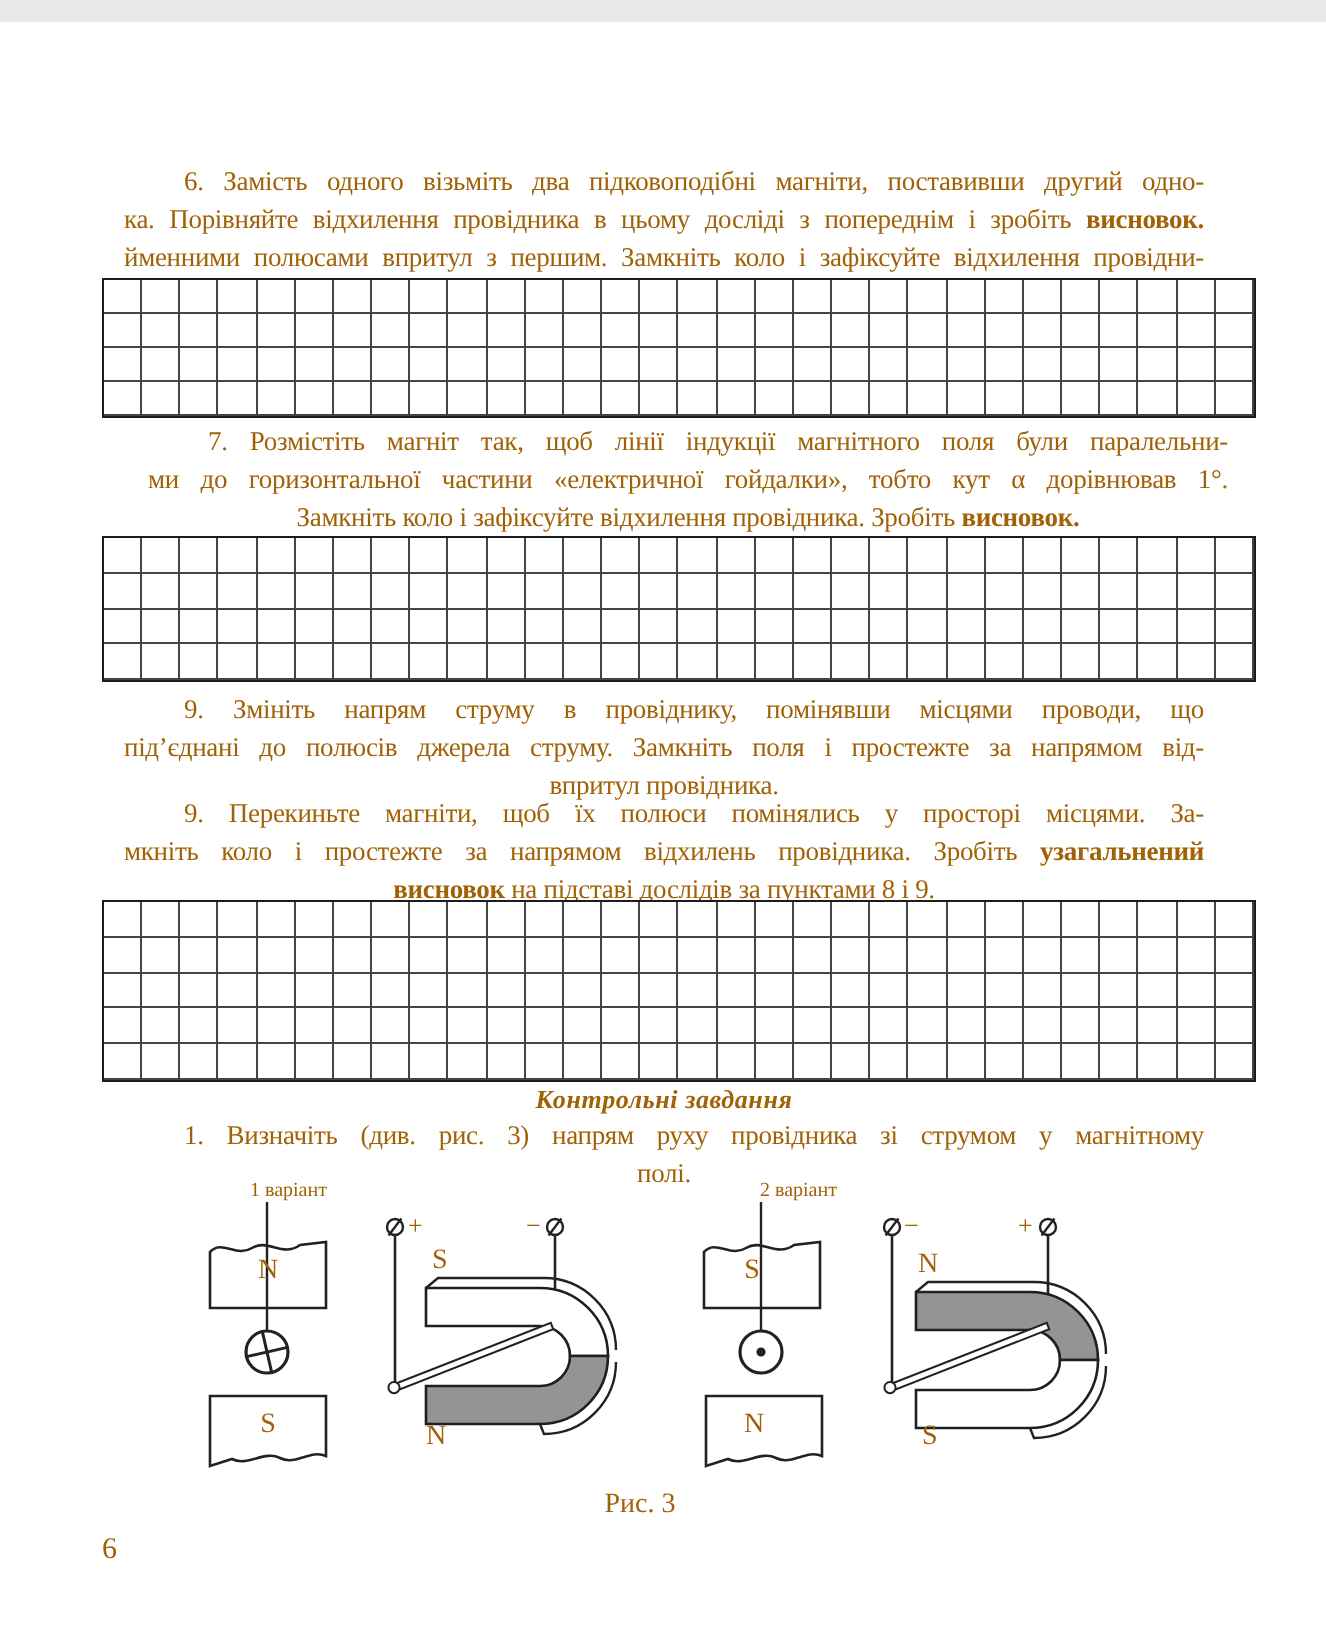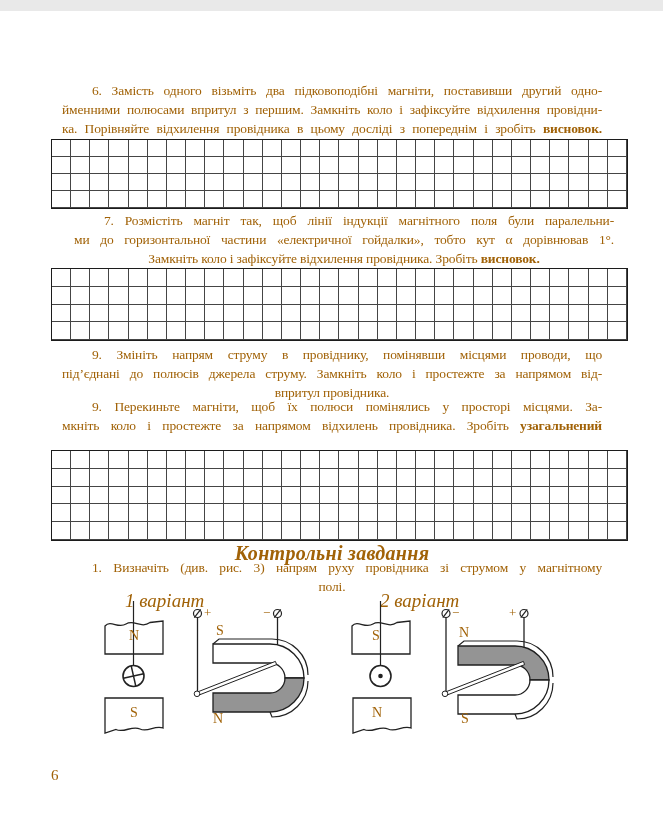--- a/index.html
+++ b/index.html
@@ -8,40 +8,40 @@
     background:#ffffff;overflow:hidden;
     font-family:"Liberation Serif","DejaVu Serif",serif;
     color:#a16207;
   }
   .abs{position:absolute;}
   .par{width:540px;font-size:13.5px;letter-spacing:-0.15px;line-height:19px;}
   .par div{height:19px;overflow:hidden;}
   .jline{text-align:justify;text-align-last:justify;}
   .lline{text-align:center;}
   .first{padding-left:30px;width:510px;}
-  .heading{width:540px;text-align:center;font-weight:bold;font-style:italic;font-size:20px;letter-spacing:0.3px;}
+  .heading{width:540px;text-align:center;font-weight:bold;font-style:italic;font-size:13px;letter-spacing:0.3px;}
   .grid{box-sizing:border-box;border:1.4px solid #1c1c1c;background:#fff;}
   .grid .cell{border-right:1px solid #454545;border-bottom:1px solid #454545;}
-  .figlabel{font-style:italic;font-size:19px;white-space:nowrap;}
+  .figlabel{font-size:10px;white-space:nowrap;}
   .slabel{font-size:14px;white-space:nowrap;}
   .sign{font-size:13px;white-space:nowrap;}
   .center{text-align:center;}
   .caption{width:640px;text-align:center;font-size:14px;}
   .pagenum{font-size:15px;}
   svg{display:block;}
 </style>
 </head>
 <body>
 
 <div class="page">
 
   <div class="abs par" style="left:62px;top:70px;">
     <div class="jline first">6. Замість одного візьміть два підковоподібні магніти, поставивши другий одно-</div>
+    <div class="jline">ка. Порівняйте відхилення провідника в цьому досліді з попереднім і зробіть <b>висновок.</b></div>
     <div class="jline">йменними полюсами впритул з першим. Замкніть коло і зафіксуйте відхилення провідни-</div>
-    <div class="jline">ка. Порівняйте відхилення провідника в цьому досліді з попереднім і зробіть <b>висновок.</b></div>
   </div>
 
   <div class="abs grid" style="left: 51px; top: 128px; width: 577px; height: 70px; display: grid; grid-template-columns: repeat(30, 1fr); grid-template-rows: repeat(4, 1fr);">
       <div class="cell"></div>
       <div class="cell"></div>
       <div class="cell"></div>
       <div class="cell"></div>
       <div class="cell"></div>
       <div class="cell"></div>
       <div class="cell"></div>
@@ -284,27 +284,28 @@
       <div class="cell"></div>
       <div class="cell"></div>
       <div class="cell"></div>
       <div class="cell"></div>
       <div class="cell"></div>
       <div class="cell"></div>
     </div>
 
   <div class="abs par" style="left:62px;top:334px;">
     <div class="jline first">9. Змініть напрям струму в провіднику, помінявши місцями проводи, що</div>
-    <div class="jline">під’єднані до полюсів джерела струму. Замкніть коло і простежте за напрямом від-</div>
+    <div class="jline">під’єднані до полюсів джерела струму. Замкніть поля і простежте за напрямом від-</div>
     <div class="lline">впритул провідника.</div>
   </div>
 
   <div class="abs par" style="left:62px;top:386px;">
     <div class="jline first">9. Перекиньте магніти, щоб їх полюси помінялись у просторі місцями. За-</div>
     <div class="jline">мкніть коло і простежте за напрямом відхилень провідника. Зробіть <b>узагальнений</b></div>
+    <div class="lline"><b>висновок</b> на підставі дослідів за пунктами 8 і 9.</div>
   </div>
 
   <div class="abs grid" style="left: 51px; top: 439px; width: 577px; height: 91px; display: grid; grid-template-columns: repeat(30, 1fr); grid-template-rows: repeat(5, 1fr);">
       <div class="cell"></div>
       <div class="cell"></div>
       <div class="cell"></div>
       <div class="cell"></div>
       <div class="cell"></div>
       <div class="cell"></div>
       <div class="cell"></div>
@@ -540,16 +541,17 @@
     </g>
   </svg>
 
   <div class="abs slabel center" style="left:347px;top:617px;width:58px;">S</div>
   <div class="abs slabel center" style="left:348px;top:694px;width:58px;">N</div>
   <div class="abs sign" style="left:452px;top:594px;">−</div>
   <div class="abs sign" style="left:509px;top:594px;">+</div>
   <div class="abs slabel" style="left:459px;top:614px;">N</div>
   <div class="abs slabel" style="left:461px;top:700px;">S</div>
 
+  <div class="abs caption" style="left:0px;top:734px;">Рис. 3</div>
 
   <div class="abs pagenum" style="left:51px;top:756px;">6</div>
 
 </div>
 
 </body></html>

